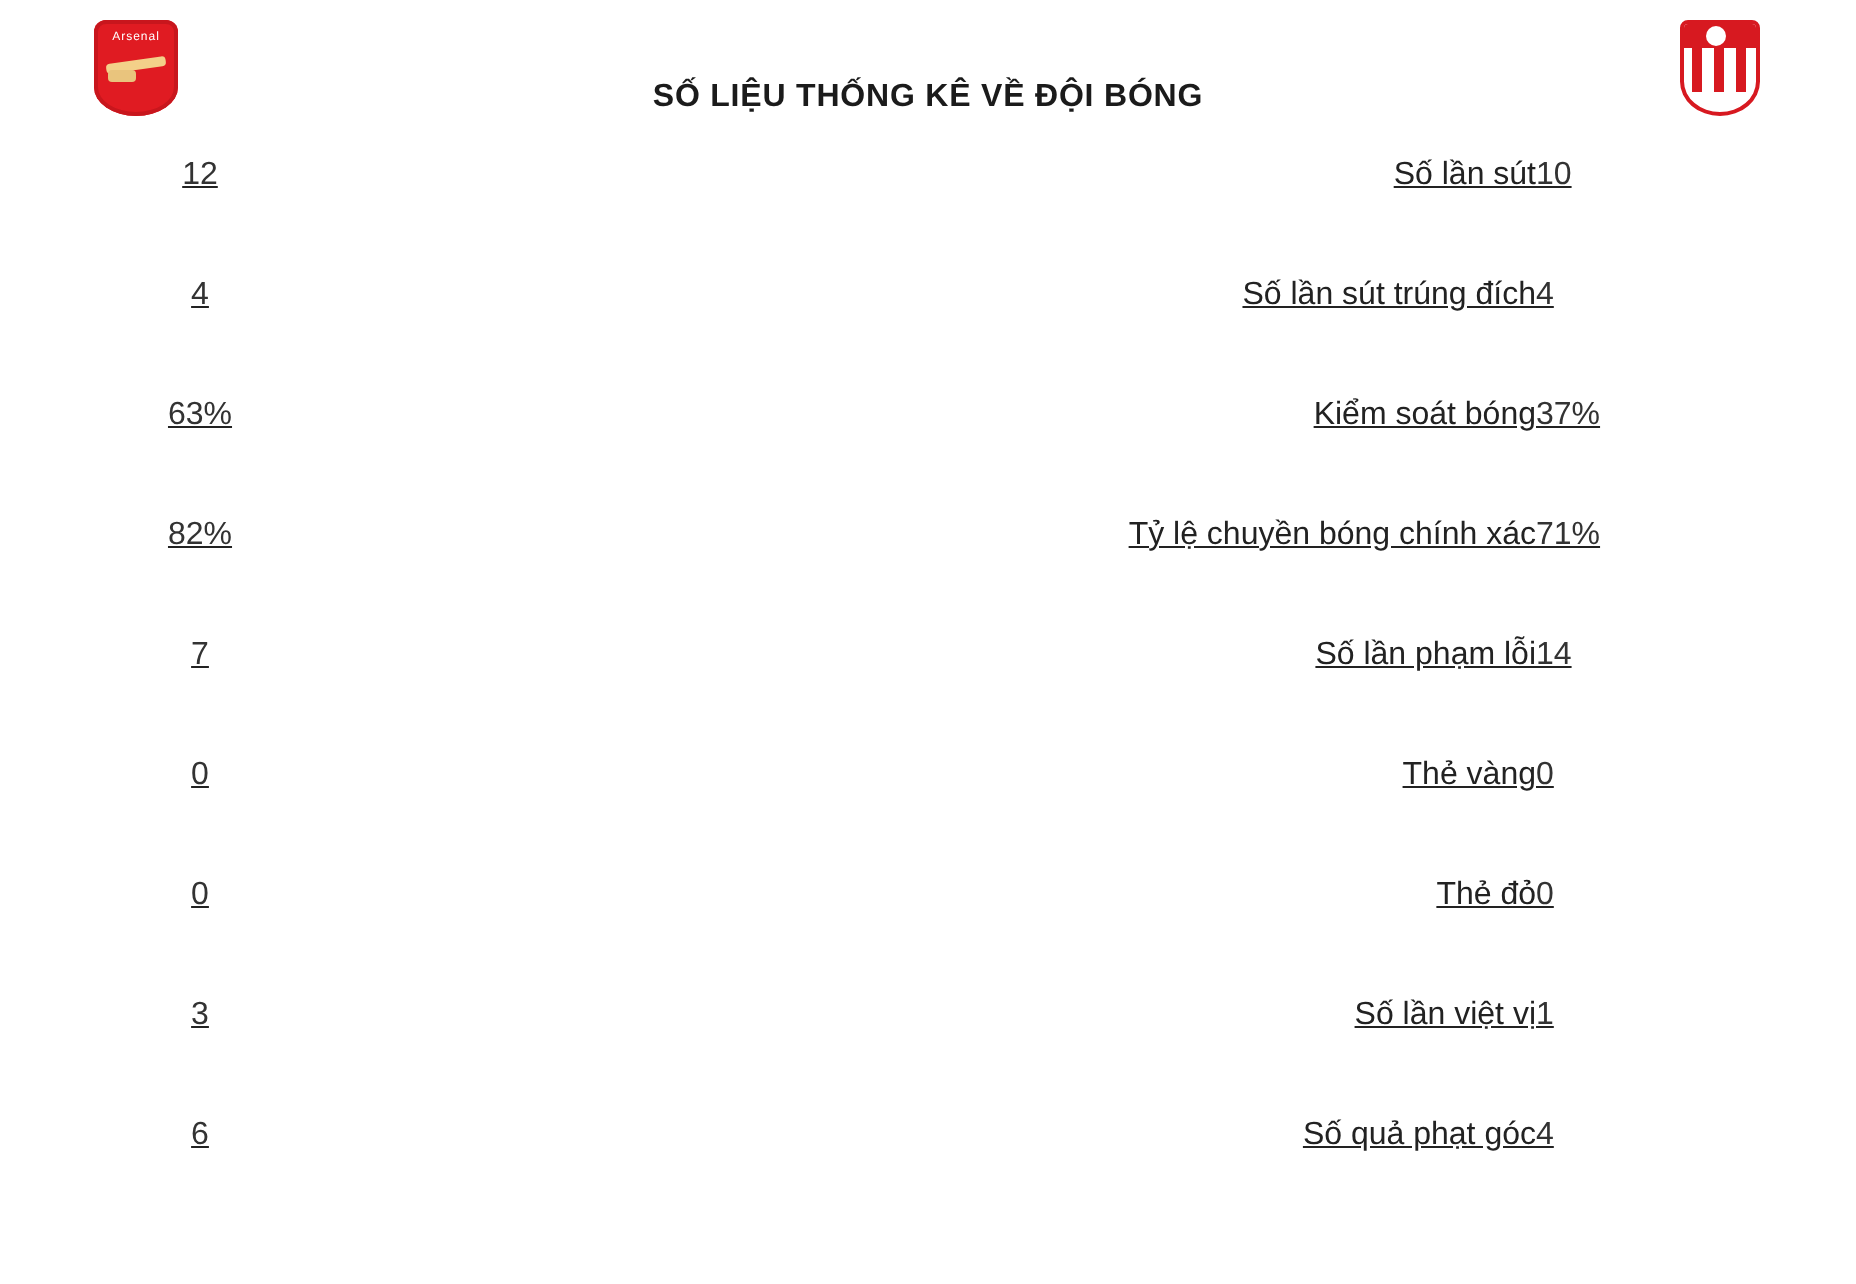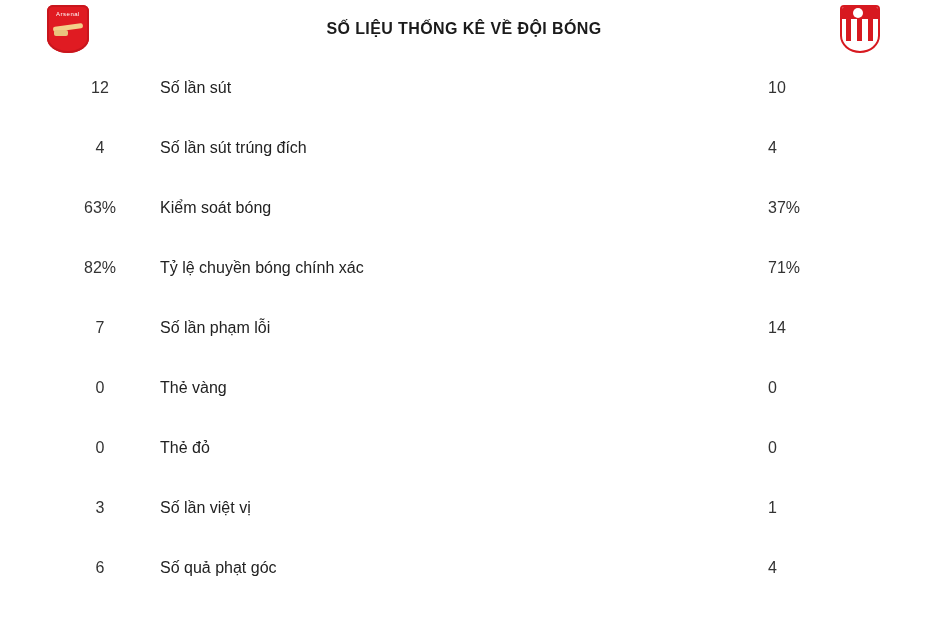--- a/index.html
+++ b/index.html
@@ -15,21 +15,21 @@
     overflow: hidden;
   }
   .stats-panel {
     width: 928px;
     box-sizing: border-box;
   }
 
   
   .header-row {
     display: flex;
-    align-items: center;
+    align-items: flex-end;
     height: 58px;
     padding: 0 40px;
     box-sizing: border-box;
   }
   .crest {
     width: 56px;
     display: flex;
     justify-content: center;
     align-items: center;
   }
@@ -138,31 +138,32 @@
   }
 
   
   .stat-row {
     display: flex;
     align-items: center;
     height: 60px;
     padding: 0 40px;
     box-sizing: border-box;
     font-size: 16px;
+    text-decoration: underline;
   }
   .stat-home, .stat-away {
     width: 120px;
     color: #333333;
     font-size: 16px;
   }
   .stat-home { text-align: center; }
   .stat-away { text-align: left; }
   .stat-label {
     flex: 1;
-    text-align: left;
+    text-align: right;
     color: #222222;
     font-size: 16px;
   }
 </style>
 </head>
 <body>
 
 <div class="stats-panel">
 
   <div class="header-row">

